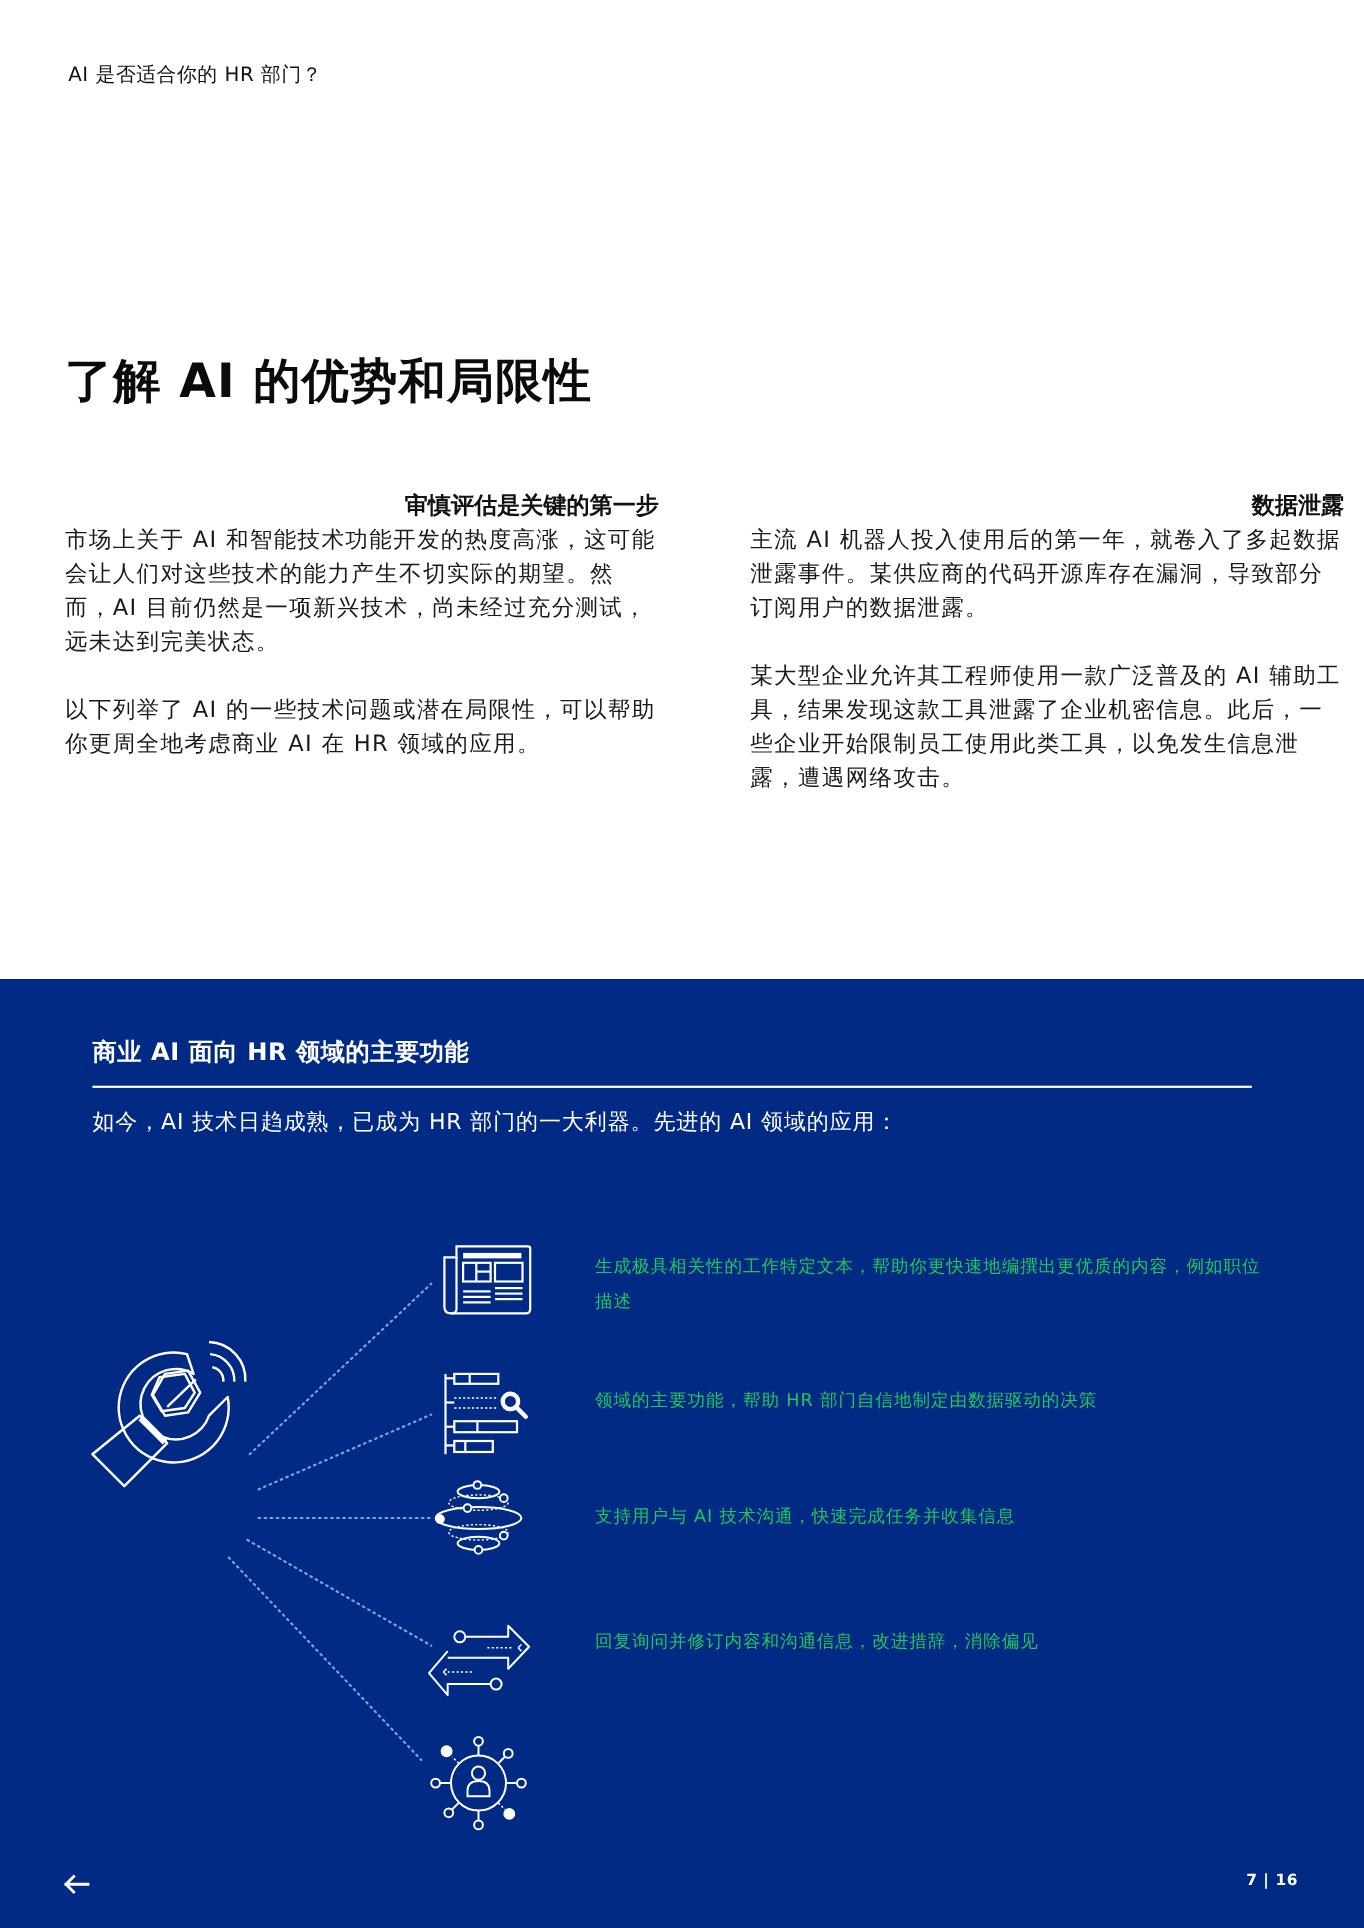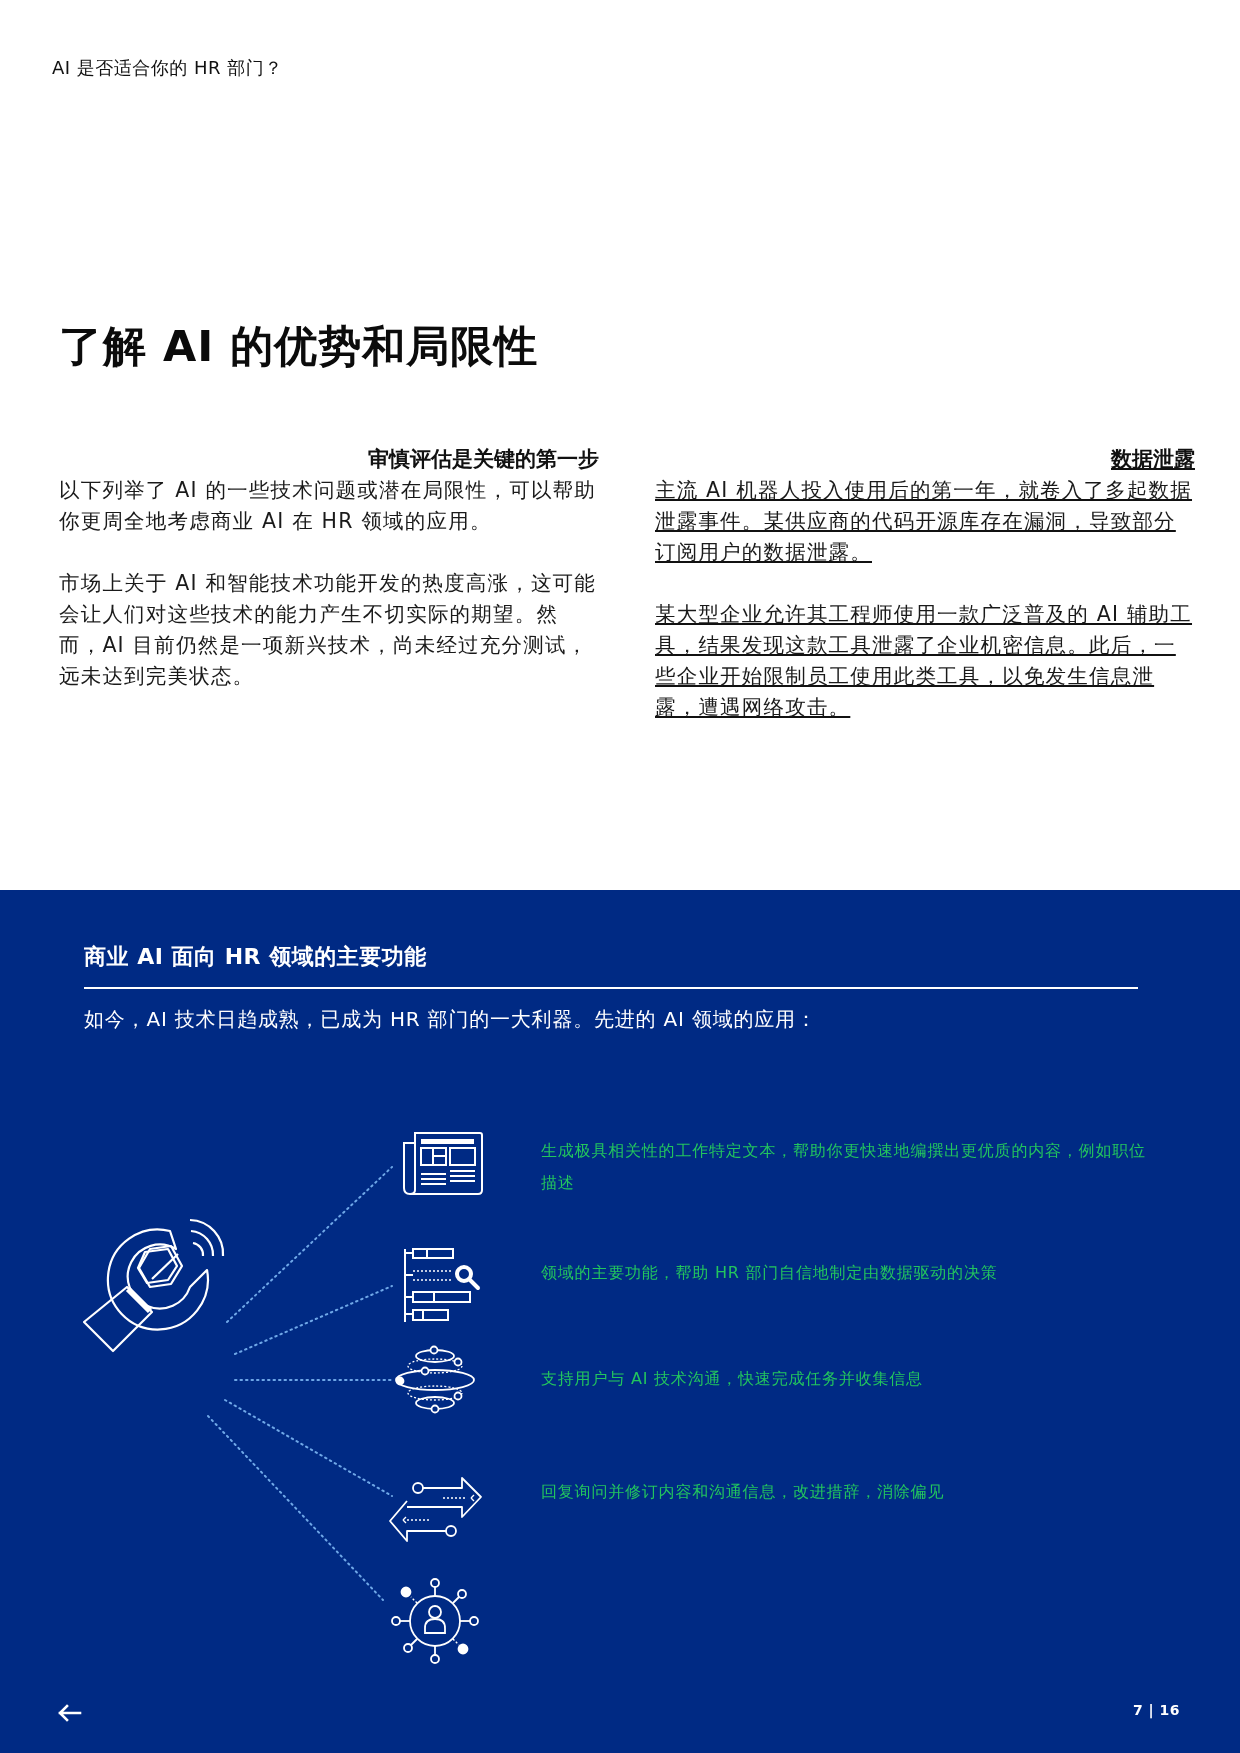--- a/index.html
+++ b/index.html
@@ -3,31 +3,31 @@
   <meta charset="utf-8">
   <style>
     html, body { margin: 0; padding: 0; }
     body {
       width: 1240px; height: 1753px; position: relative; overflow: hidden;
       background: #ffffff;
       font-family: "DejaVu Sans", "Liberation Sans", sans-serif;
       color: #111111;
     }
     .running-head {
-      position: absolute; left: 52px; top: 56px;
+      position: absolute; left: 62px; top: 56px;
       font-size: 18px; letter-spacing: 0.5px; color: #111;
     }
     .page-title {
       position: absolute; left: 59px; top: 318px;
       font-size: 43px; font-weight: bold; margin: 0; color: #0b0b0b;
       letter-spacing: 1px;
     }
     .col { position: absolute; top: 444px; width: 540px; }
     .col.left { left: 59px; }
-    .col.right { left: 655px; text-decoration: underline; }
+    .col.right { left: 682px; }
     .col h3 { margin: 0; font-size: 21px; font-weight: bold; line-height: 31px; text-align: right; }
     .col p { margin: 0; font-size: 20.5px; line-height: 31px; letter-spacing: 1.2px; color: #1a1a1a; }
     .col p + p { margin-top: 31px; }
 
     .panel {
       position: absolute; left: 0; top: 890px; width: 1240px; height: 1031px;
       background: #002A84; color: #ffffff;
     }
     .panel-title {
       position: absolute; left: 84px; top: 52px; margin: 0;
@@ -57,22 +57,22 @@
   </style>
 </head>
 <body>
 
 <div class="running-head">AI 是否适合你的 HR 部门？</div>
 
 <h1 class="page-title">了解 AI 的优势和局限性</h1>
 
 <section class="col left">
   <h3>审慎评估是关键的第一步</h3>
+  <p>市场上关于 AI 和智能技术功能开发的热度高涨，这可能会让人们对这些技术的能力产生不切实际的期望。然而，AI 目前仍然是一项新兴技术，尚未经过充分测试，远未达到完美状态。</p>
   <p>以下列举了 AI 的一些技术问题或潜在局限性，可以帮助你更周全地考虑商业 AI 在 HR 领域的应用。</p>
-  <p>市场上关于 AI 和智能技术功能开发的热度高涨，这可能会让人们对这些技术的能力产生不切实际的期望。然而，AI 目前仍然是一项新兴技术，尚未经过充分测试，远未达到完美状态。</p>
 </section>
 
 <section class="col right">
   <h3>数据泄露</h3>
   <p>主流 AI 机器人投入使用后的第一年，就卷入了多起数据泄露事件。某供应商的代码开源库存在漏洞，导致部分订阅用户的数据泄露。</p>
   <p>某大型企业允许其工程师使用一款广泛普及的 AI 辅助工具，结果发现这款工具泄露了企业机密信息。此后，一些企业开始限制员工使用此类工具，以免发生信息泄露，遭遇网络攻击。</p>
 </section>
 
 <section class="panel">
   <h2 class="panel-title">商业 AI 面向 HR 领域的主要功能</h2>

